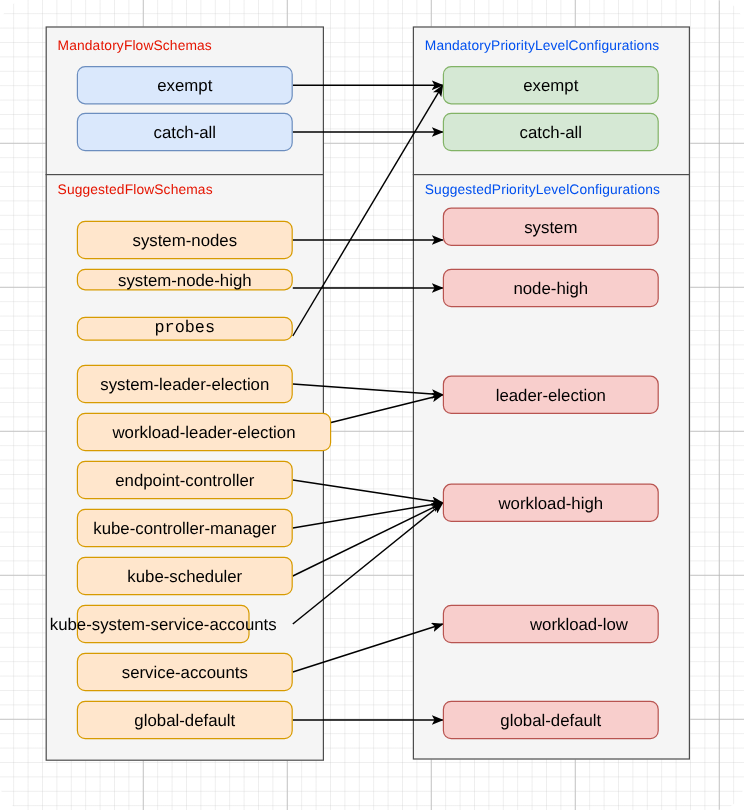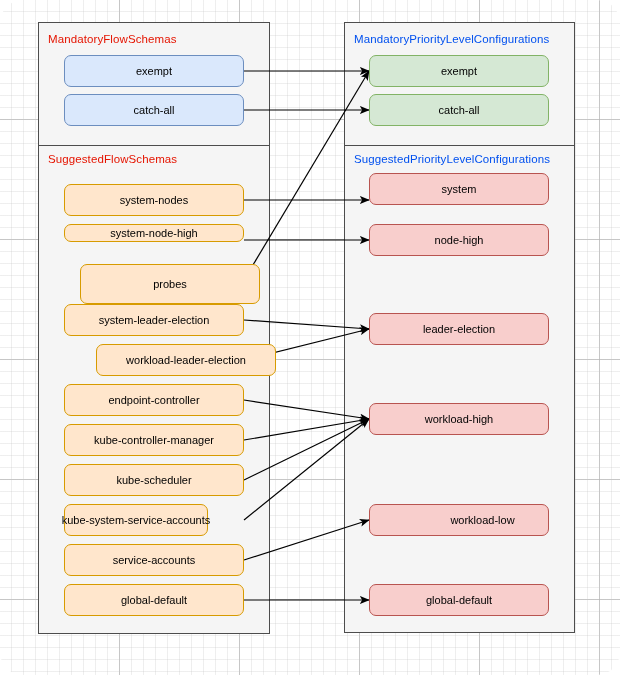--- a/index.html
+++ b/index.html
@@ -53,21 +53,21 @@
 
   .node {
     position: absolute;
     box-sizing: border-box;
     border-radius: 7px;
     border-width: 1px;
     border-style: solid;
     display: flex;
     align-items: center;
     justify-content: center;
-    font-size: 11px;
+    font-size: 14px;
     color: #000000;
     text-align: center;
     white-space: nowrap;
     line-height: 13px;
   }
   .node.blue   { background: #dae8fc; border-color: #6c8ebf; }
   .node.green  { background: #d5e8d4; border-color: #82b366; }
   .node.orange { background: #ffe6cc; border-color: #d79b00; }
   .node.pink   { background: #f8cecc; border-color: #b85450; }
 
@@ -125,27 +125,27 @@
       </div>
       <div class="node blue" style="left: 64px; top: 94px; width: 180px; height: 32px;">
         <span>catch-all</span>
       </div>
       <div class="node orange" style="left: 64px; top: 184px; width: 180px; height: 32px;">
         <span>system-nodes</span>
       </div>
       <div class="node orange" style="left: 64px; top: 224px; width: 180px; height: 18px;">
         <span>system-node-high</span>
       </div>
-      <div class="node orange" style="left: 80px; top: 264px; width: 180px; height: 40px;">
+      <div class="node orange" style="left: 64px; top: 264px; width: 180px; height: 20px; font-family: Liberation Mono, monospace;">
         <span>probes</span>
       </div>
       <div class="node orange" style="left: 64px; top: 304px; width: 180px; height: 32px;">
         <span>system-leader-election</span>
       </div>
-      <div class="node orange" style="left: 64px; top: 344px; width: 180px; height: 32px; margin-left: 32px;">
+      <div class="node orange" style="left: 64px; top: 344px; width: 212px; height: 32px;">
         <span>workload-leader-election</span>
       </div>
       <div class="node orange" style="left: 64px; top: 384px; width: 180px; height: 32px;">
         <span>endpoint-controller</span>
       </div>
       <div class="node orange" style="left: 64px; top: 424px; width: 180px; height: 32px;">
         <span>kube-controller-manager</span>
       </div>
       <div class="node orange" style="left: 64px; top: 464px; width: 180px; height: 32px;">
         <span>kube-scheduler</span>

